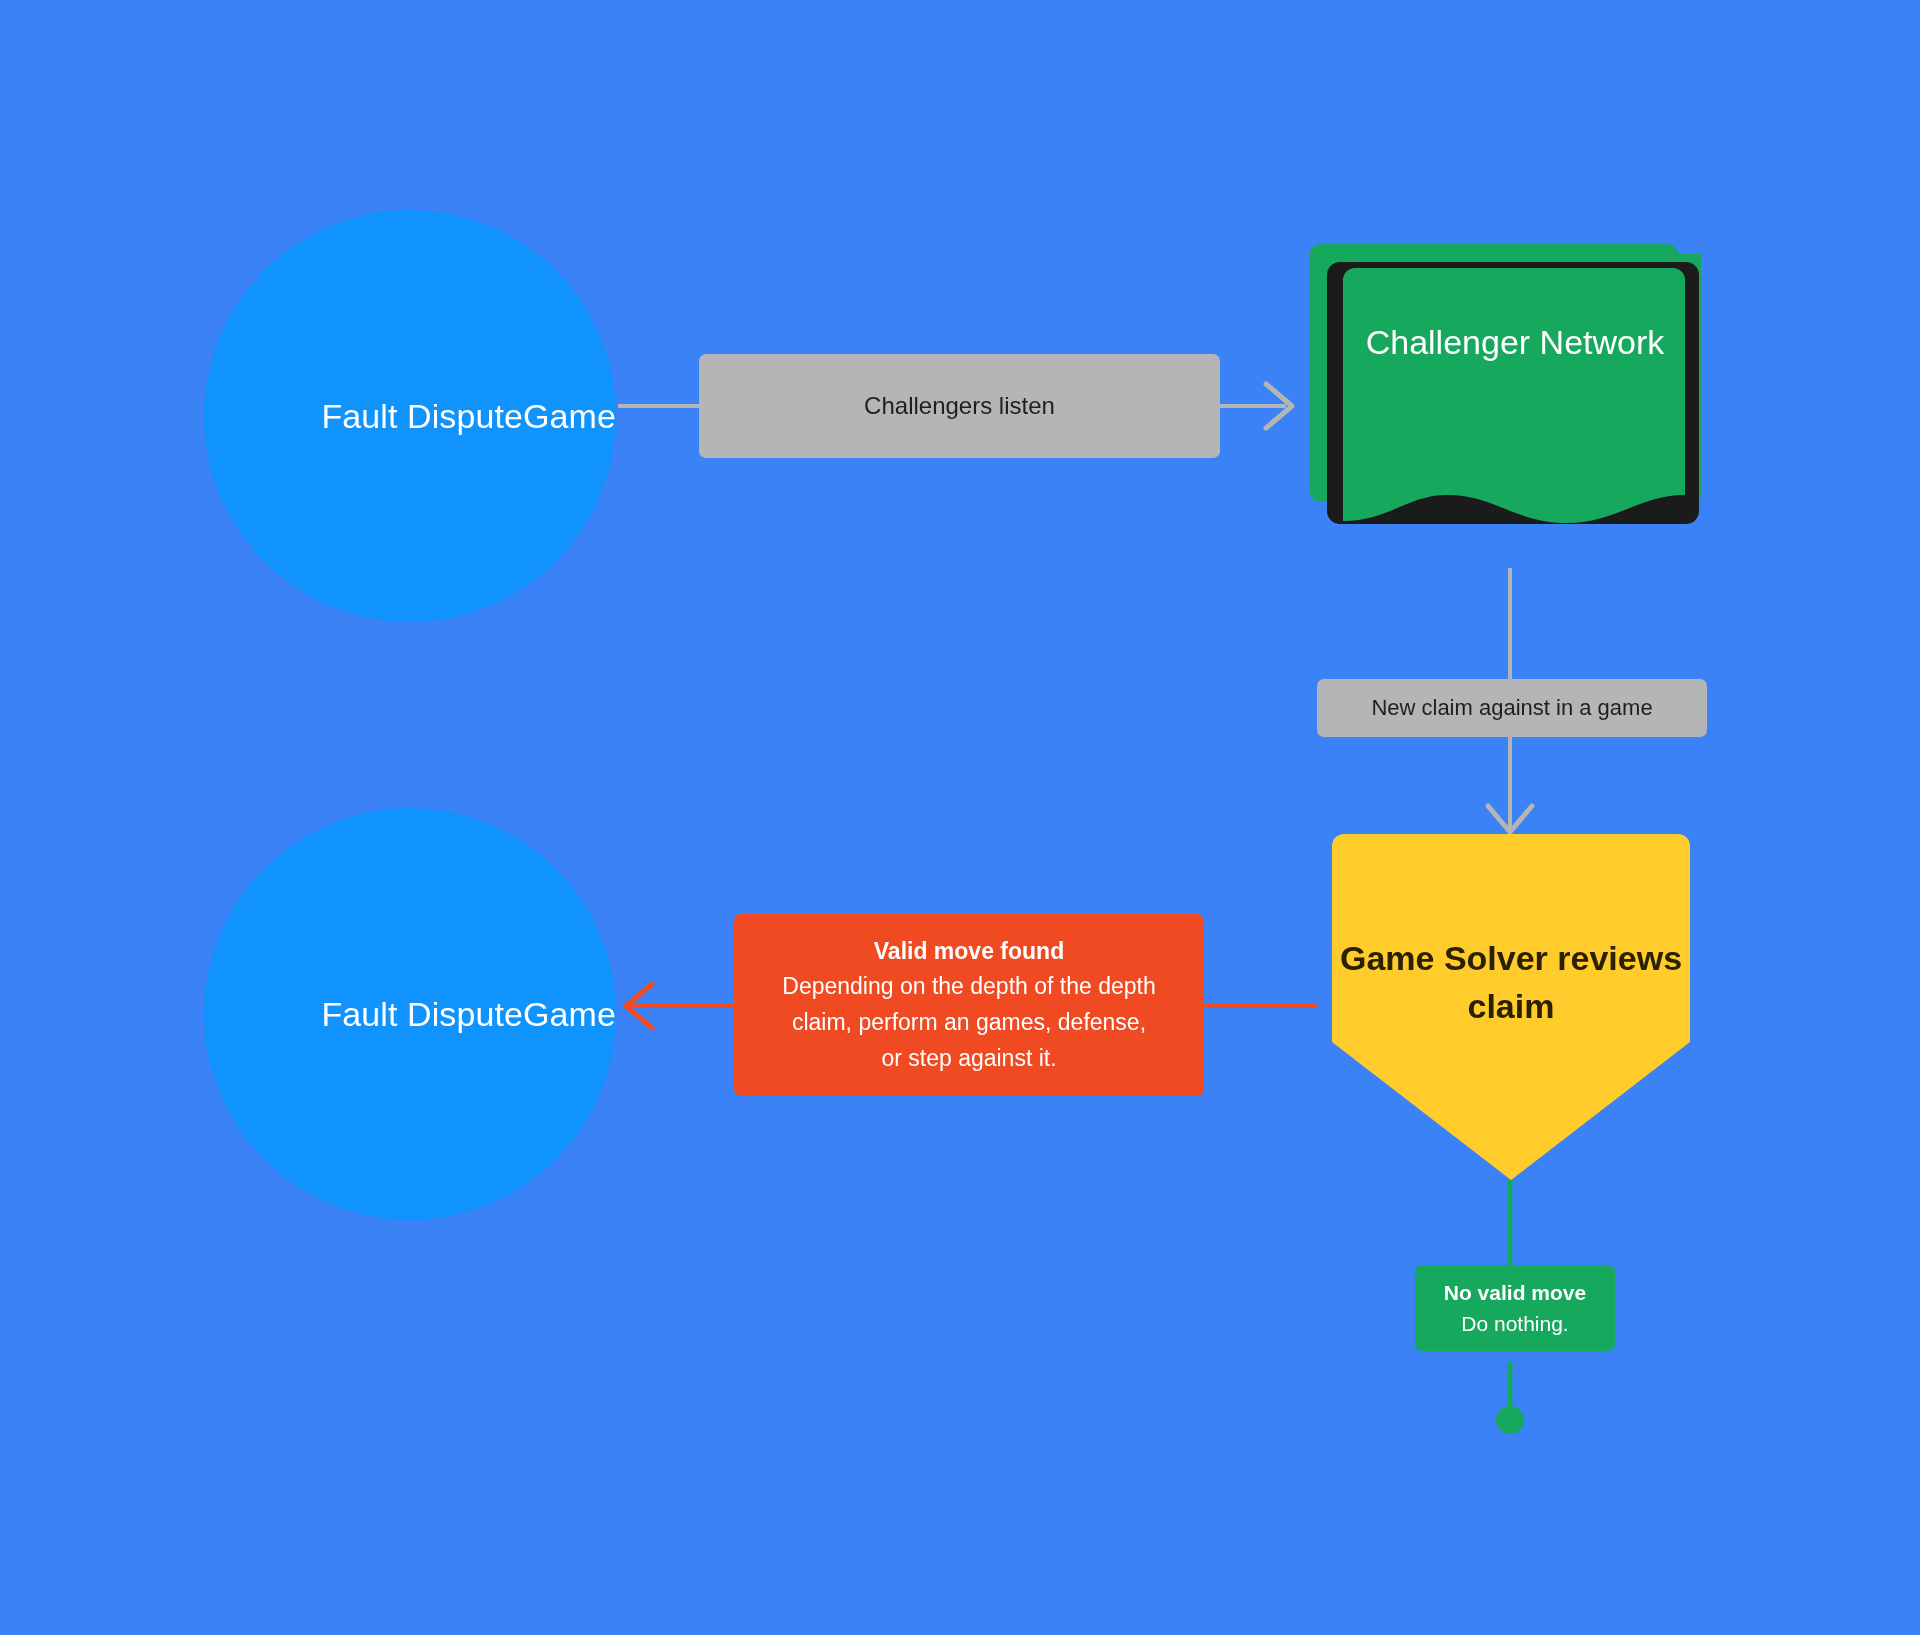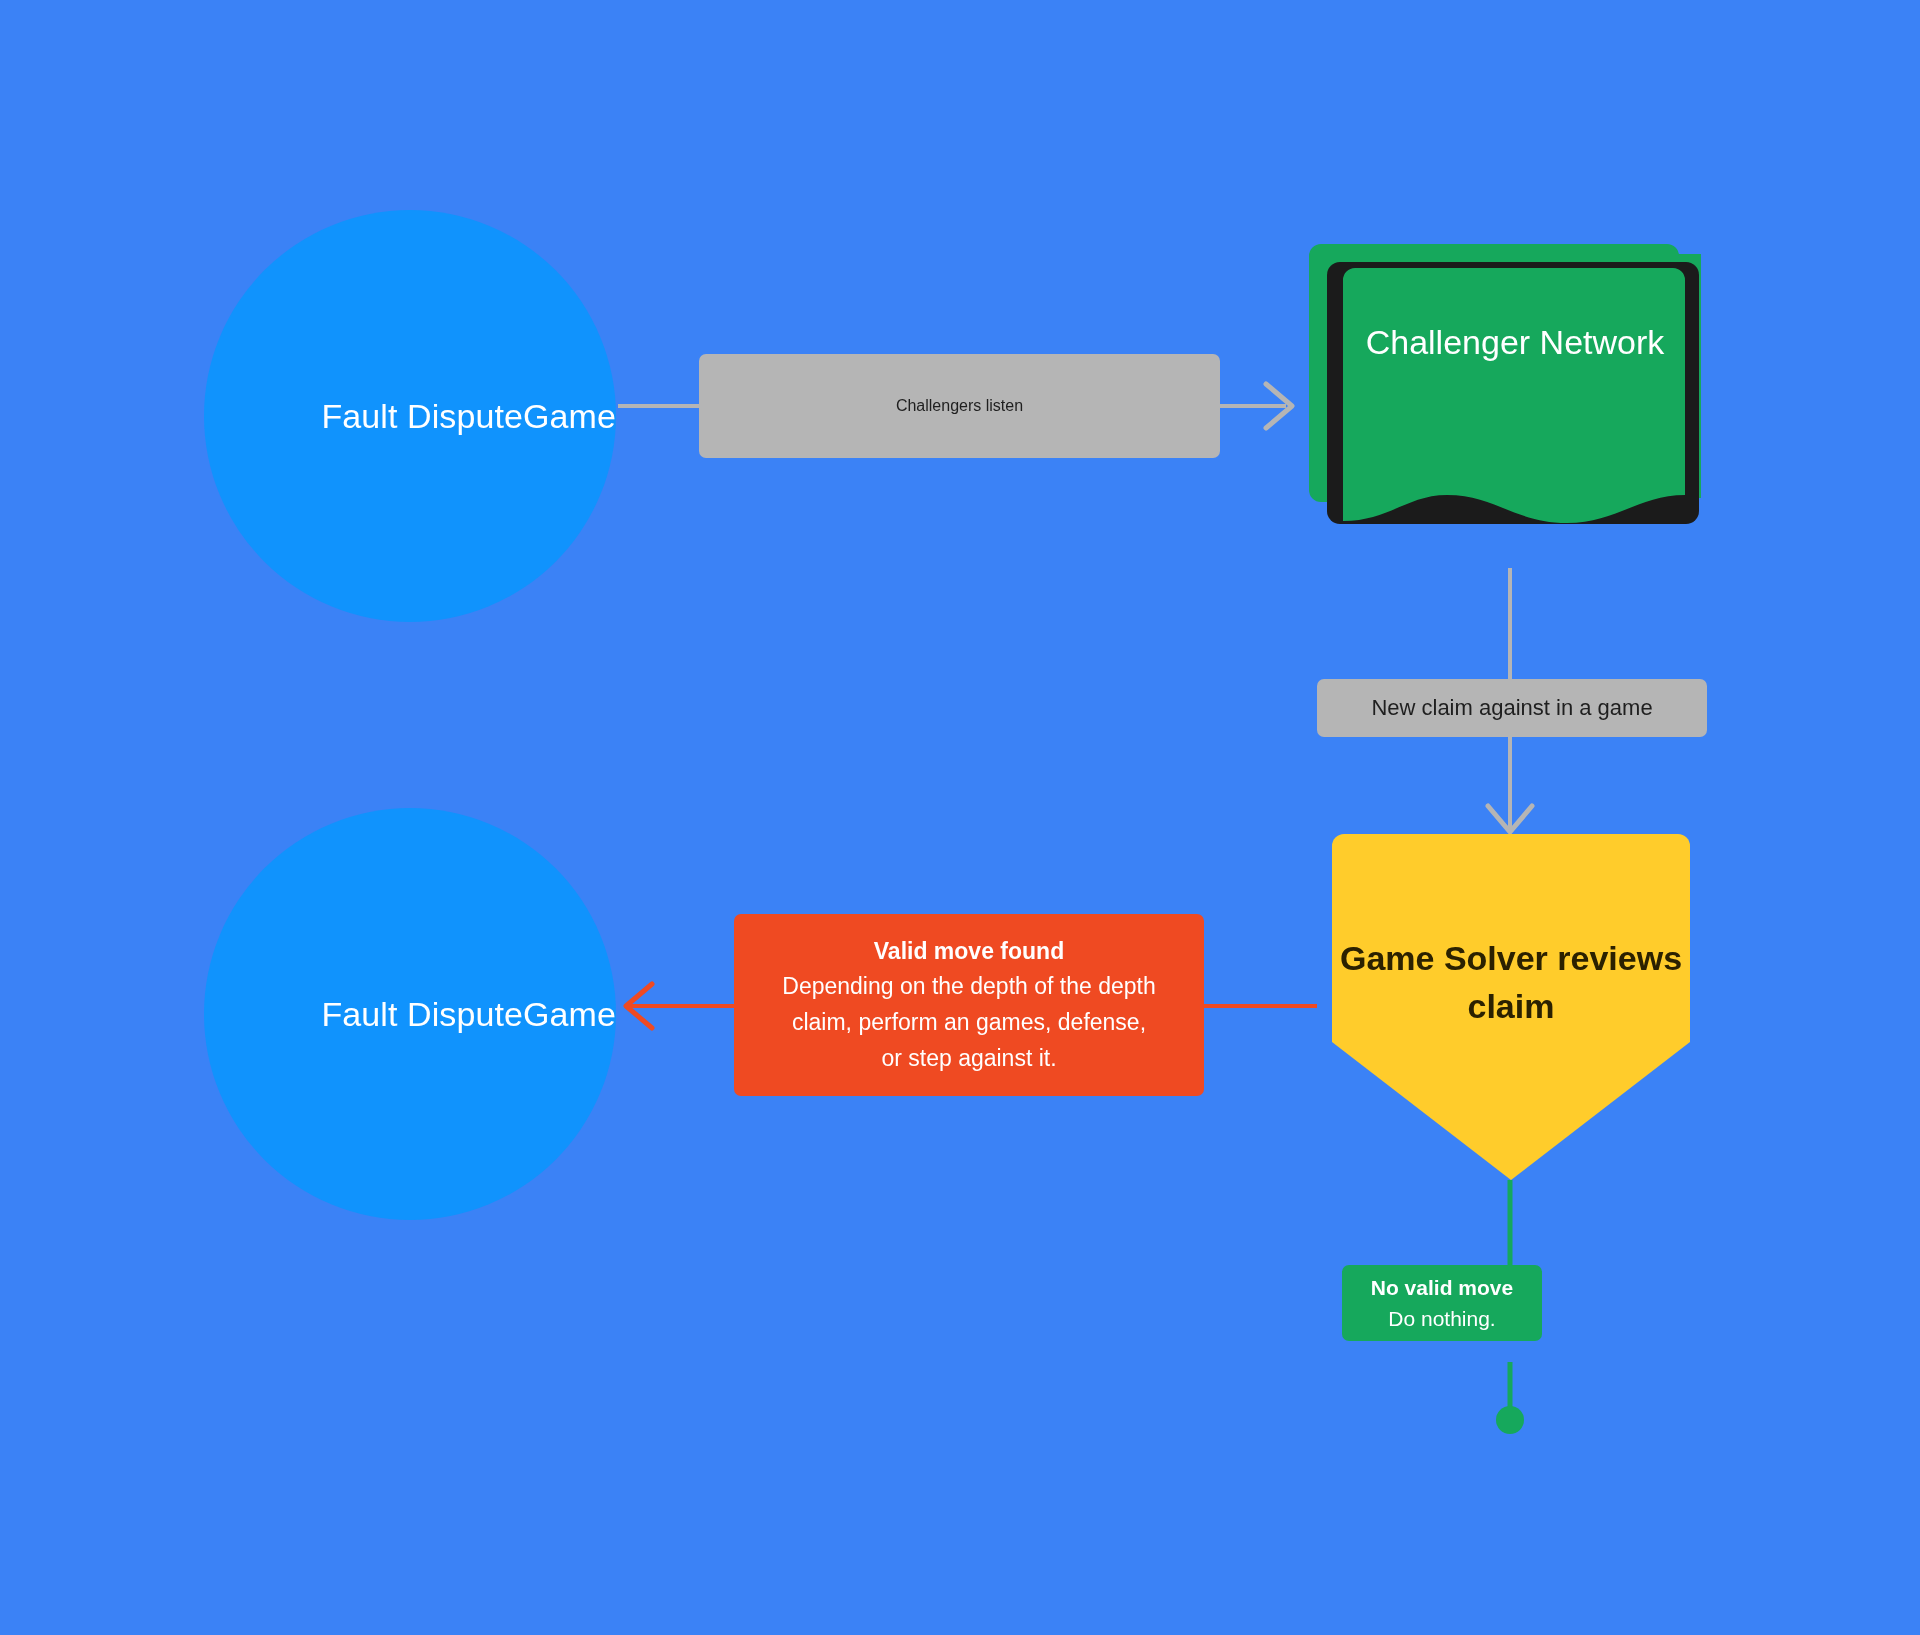--- a/index.html
+++ b/index.html
@@ -92,33 +92,33 @@
   }
   .edge-label.green {
     background: #16a85c;
     color: #ffffff;
   }
   .el-line { display: block; }
   .el-bold { font-weight: bold; text-align: right; }
 
   .lbl-challengers {
     left: 699px; top: 354px; width: 521px; height: 104px;
-    font-size: 16px; line-height: 1.45; align-items: center;
+    font-size: 24px; line-height: 1.45; align-items: center;
   }
   .lbl-newclaim {
     left: 1317px; top: 679px; width: 390px; height: 58px;
     font-size: 22px; line-height: 1.45;
   }
   .lbl-validmove {
     left: 734px; top: 914px; width: 470px; height: 182px;
     font-size: 23px; line-height: 1.55;
     padding: 6px 10px;
   }
   .lbl-novalidmove {
-    left: 1342px; top: 1265px; width: 200px; height: 76px;
+    left: 1415px; top: 1265px; width: 200px; height: 86px;
     font-size: 21px; line-height: 1.5;
   }
 </style>
 </head>
 <body>
 
 <div id="canvas">
 
   <svg class="layer-svg" viewBox="0 0 1920 1635" xmlns="http://www.w3.org/2000/svg">
 

